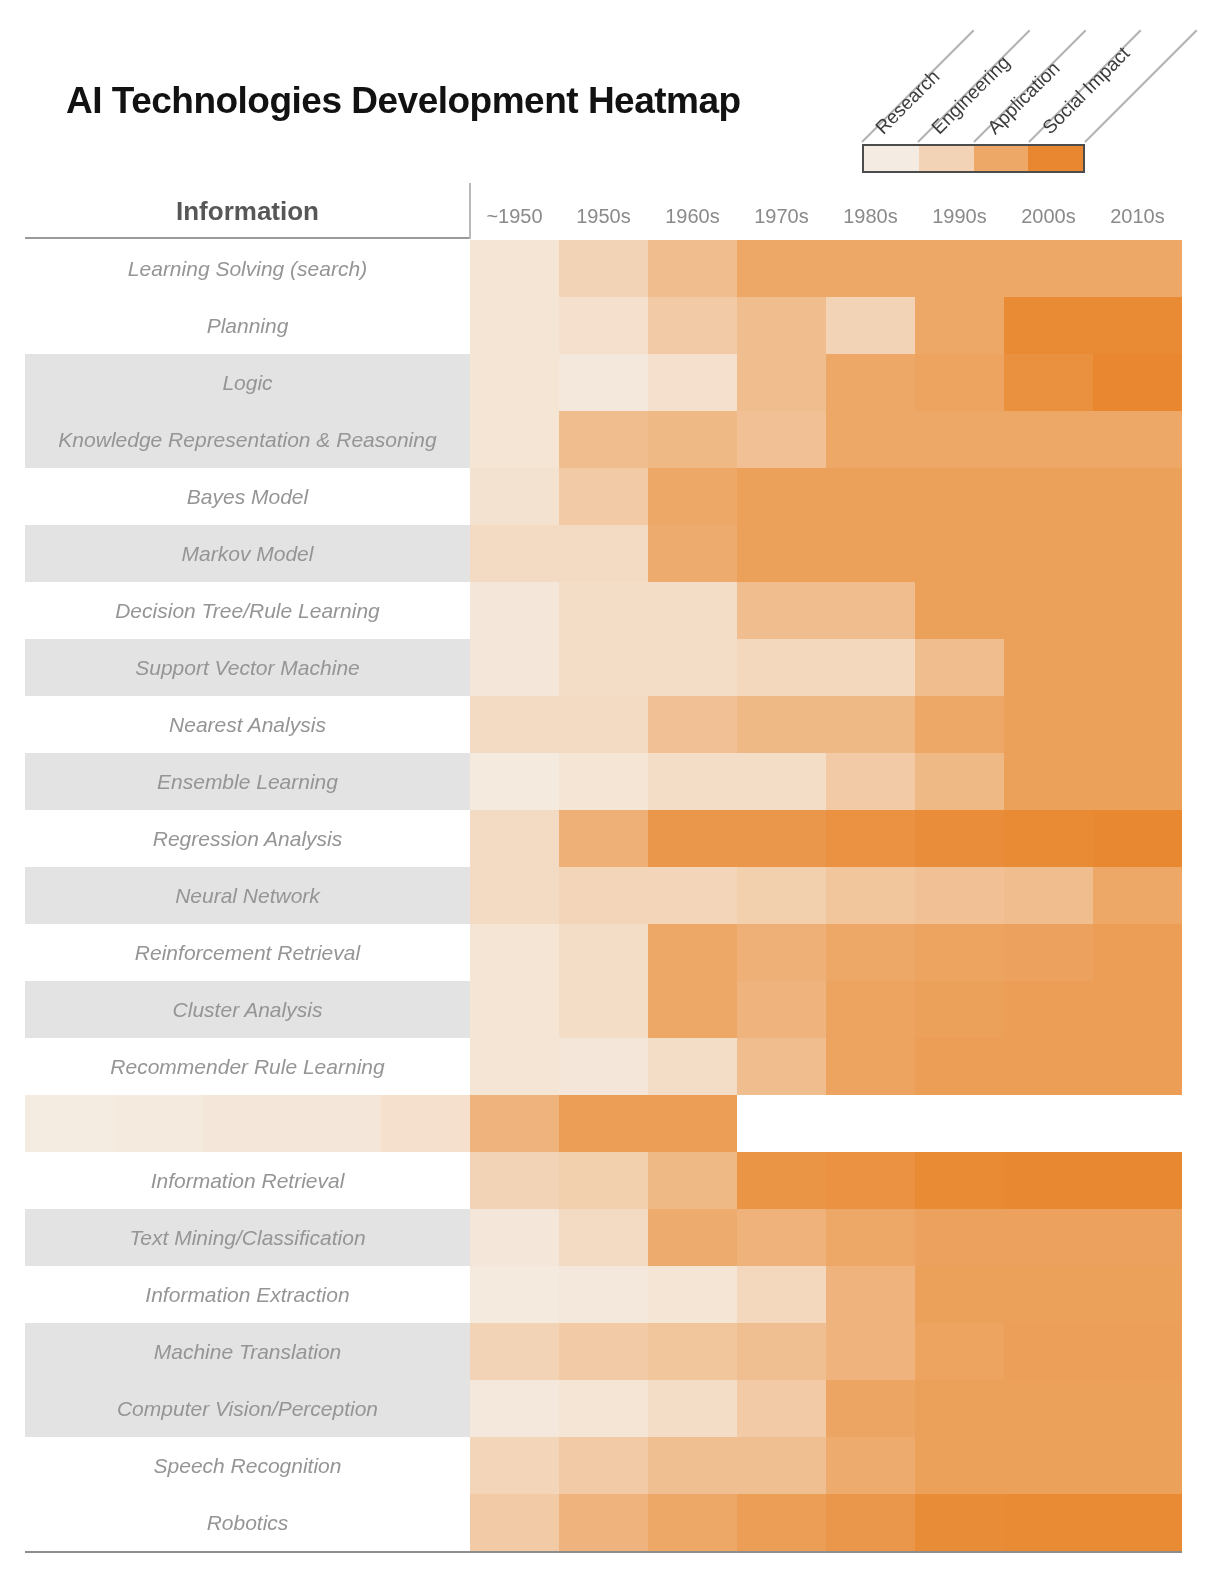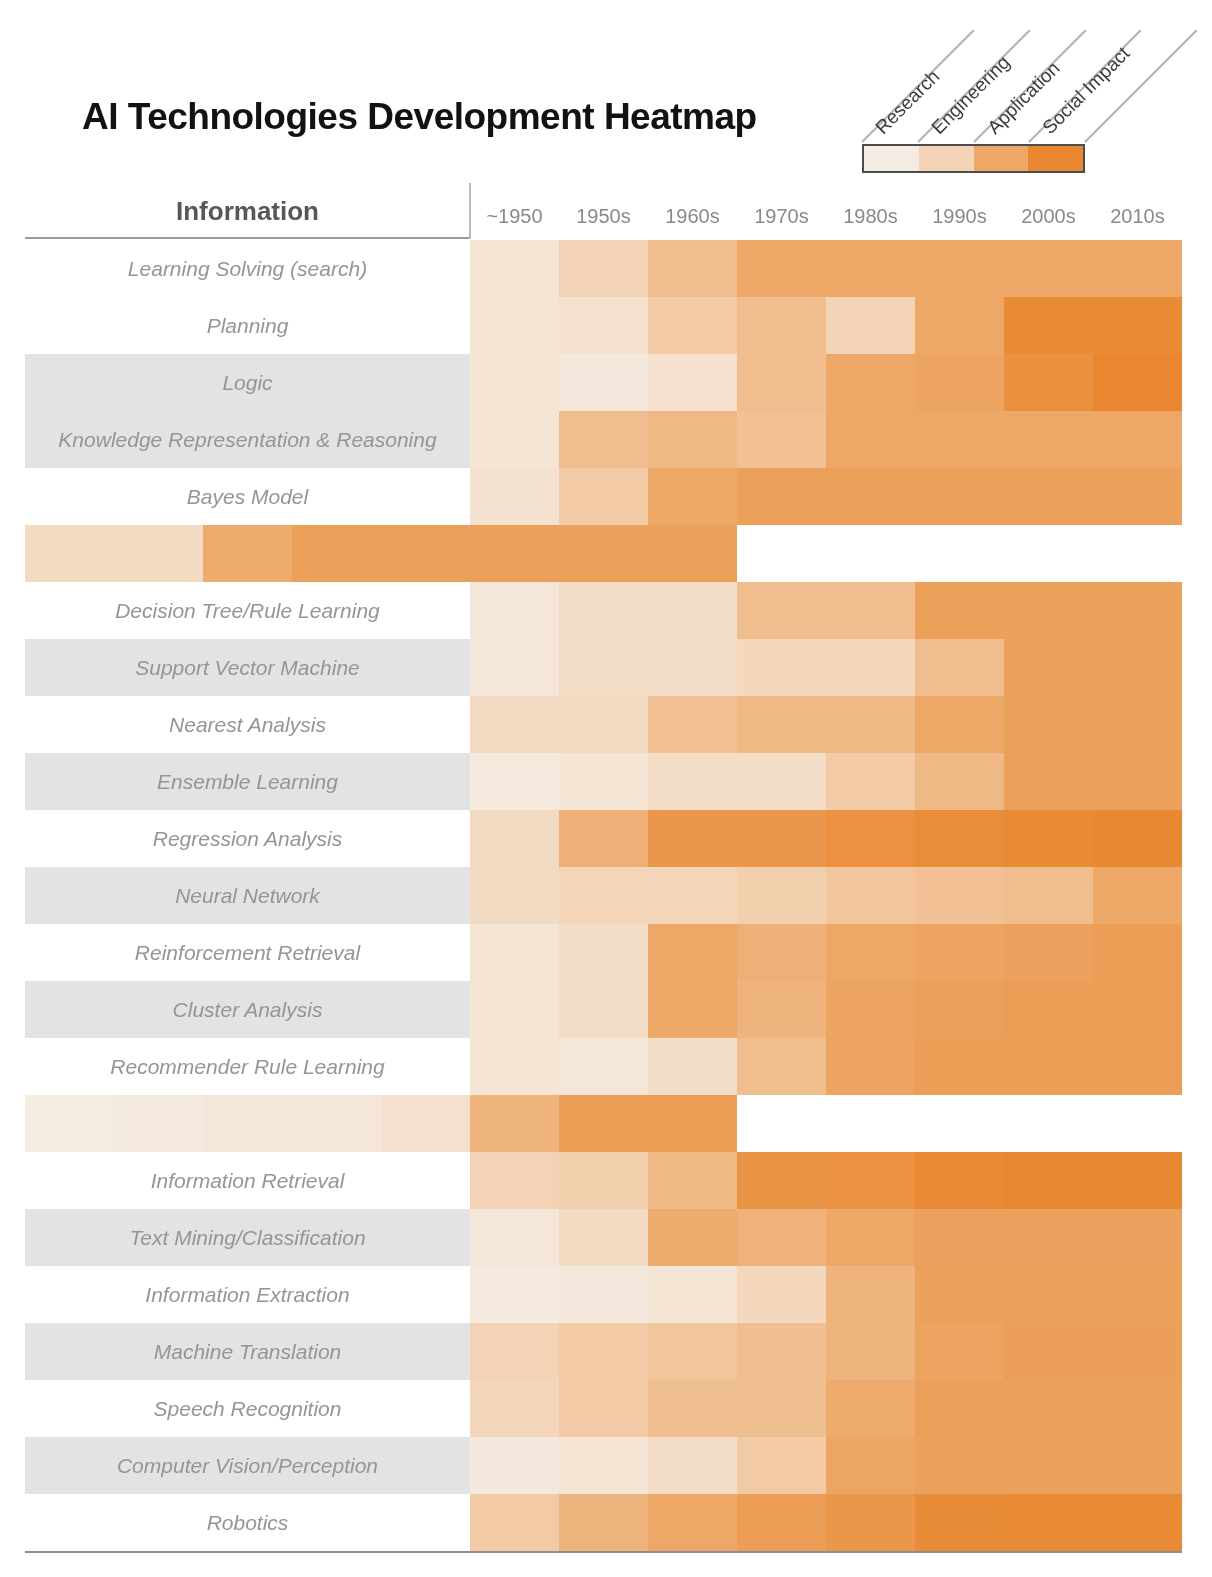--- a/index.html
+++ b/index.html
@@ -1,19 +1,19 @@
 <!DOCTYPE html>
 <html><head>
 <meta charset="utf-8">
 <style>
   html,body{margin:0;padding:0;background:#ffffff;}
   body{font-family:"Liberation Sans","DejaVu Sans",sans-serif;}
   .stage{position:relative;width:1212px;height:1577px;background:#fff;overflow:hidden;}
 
-  .title{position:absolute;left:66px;top:80px;margin:16px;font-size:37px;font-weight:bold;
+  .title{position:absolute;left:66px;top:80px;margin:0;font-size:37px;font-weight:bold;
          color:#121212;letter-spacing:-0.5px;}
 
   
   .legend-line{position:absolute;width:158px;height:2px;background:#b3b3b3;
                transform:rotate(-45deg);transform-origin:0 50%;}
   .legend-label{position:absolute;font-size:19px;line-height:20px;color:#3c3c3c;
                 white-space:nowrap;transform:rotate(-45deg);transform-origin:0 100%;}
   .legend-bar{position:absolute;left:862px;top:144px;width:223px;height:29px;
               border:2px solid #4c4c4c;box-sizing:border-box;display:flex;}
   .legend-cell{flex:1 1 auto;height:100%;}
@@ -127,20 +127,21 @@
         <div class="hm-cell" style="background: rgb(244, 226, 209);"></div>
         <div class="hm-cell" style="background: rgb(242, 202, 165);"></div>
         <div class="hm-cell" style="background: rgb(237, 167, 102);"></div>
         <div class="hm-cell" style="background: rgb(236, 161, 91);"></div>
         <div class="hm-cell" style="background: rgb(236, 161, 91);"></div>
         <div class="hm-cell" style="background: rgb(236, 161, 91);"></div>
         <div class="hm-cell" style="background: rgb(236, 161, 91);"></div>
         <div class="hm-cell" style="background: rgb(236, 161, 91);"></div>
       </div>
       <div class="hm-row">
+        <div class="row-label alt">Markov Model</div>
         <div class="hm-cell" style="background: rgb(243, 219, 195);"></div>
         <div class="hm-cell" style="background: rgb(243, 219, 195);"></div>
         <div class="hm-cell" style="background: rgb(238, 171, 110);"></div>
         <div class="hm-cell" style="background: rgb(236, 161, 91);"></div>
         <div class="hm-cell" style="background: rgb(236, 161, 91);"></div>
         <div class="hm-cell" style="background: rgb(236, 161, 91);"></div>
         <div class="hm-cell" style="background: rgb(236, 161, 91);"></div>
         <div class="hm-cell" style="background: rgb(236, 161, 91);"></div>
       </div>
       <div class="hm-row">
@@ -290,42 +291,42 @@
         <div class="hm-cell" style="background: rgb(243, 211, 181);"></div>
         <div class="hm-cell" style="background: rgb(242, 202, 165);"></div>
         <div class="hm-cell" style="background: rgb(241, 198, 157);"></div>
         <div class="hm-cell" style="background: rgb(240, 191, 145);"></div>
         <div class="hm-cell" style="background: rgb(239, 180, 126);"></div>
         <div class="hm-cell" style="background: rgb(237, 164, 97);"></div>
         <div class="hm-cell" style="background: rgb(236, 159, 88);"></div>
         <div class="hm-cell" style="background: rgb(236, 159, 88);"></div>
       </div>
       <div class="hm-row">
+        <div class="row-label alt">Computer Vision/Perception</div>
+        <div class="hm-cell" style="background: rgb(244, 232, 220);"></div>
+        <div class="hm-cell" style="background: rgb(244, 229, 213);"></div>
+        <div class="hm-cell" style="background: rgb(243, 221, 199);"></div>
+        <div class="hm-cell" style="background: rgb(242, 202, 165);"></div>
+        <div class="hm-cell" style="background: rgb(237, 165, 99);"></div>
+        <div class="hm-cell" style="background: rgb(236, 161, 91);"></div>
+        <div class="hm-cell" style="background: rgb(236, 161, 91);"></div>
+        <div class="hm-cell" style="background: rgb(236, 161, 91);"></div>
+      </div>
+      <div class="hm-row">
         <div class="row-label">Speech Recognition</div>
         <div class="hm-cell" style="background: rgb(243, 214, 186);"></div>
         <div class="hm-cell" style="background: rgb(242, 202, 165);"></div>
         <div class="hm-cell" style="background: rgb(240, 191, 145);"></div>
         <div class="hm-cell" style="background: rgb(240, 191, 145);"></div>
         <div class="hm-cell" style="background: rgb(238, 171, 110);"></div>
         <div class="hm-cell" style="background: rgb(236, 161, 91);"></div>
         <div class="hm-cell" style="background: rgb(236, 161, 91);"></div>
         <div class="hm-cell" style="background: rgb(236, 161, 91);"></div>
       </div>
       <div class="hm-row">
-        <div class="row-label alt">Computer Vision/Perception</div>
-        <div class="hm-cell" style="background: rgb(244, 232, 220);"></div>
-        <div class="hm-cell" style="background: rgb(244, 229, 213);"></div>
-        <div class="hm-cell" style="background: rgb(243, 221, 199);"></div>
-        <div class="hm-cell" style="background: rgb(242, 202, 165);"></div>
-        <div class="hm-cell" style="background: rgb(237, 165, 99);"></div>
-        <div class="hm-cell" style="background: rgb(236, 161, 91);"></div>
-        <div class="hm-cell" style="background: rgb(236, 161, 91);"></div>
-        <div class="hm-cell" style="background: rgb(236, 161, 91);"></div>
-      </div>
-      <div class="hm-row">
         <div class="row-label">Robotics</div>
         <div class="hm-cell" style="background: rgb(242, 202, 165);"></div>
         <div class="hm-cell" style="background: rgb(239, 180, 126);"></div>
         <div class="hm-cell" style="background: rgb(237, 167, 102);"></div>
         <div class="hm-cell" style="background: rgb(236, 157, 86);"></div>
         <div class="hm-cell" style="background: rgb(235, 151, 75);"></div>
         <div class="hm-cell" style="background: rgb(233, 140, 55);"></div>
         <div class="hm-cell" style="background: rgb(233, 138, 53);"></div>
         <div class="hm-cell" style="background: rgb(233, 138, 53);"></div>
       </div>

